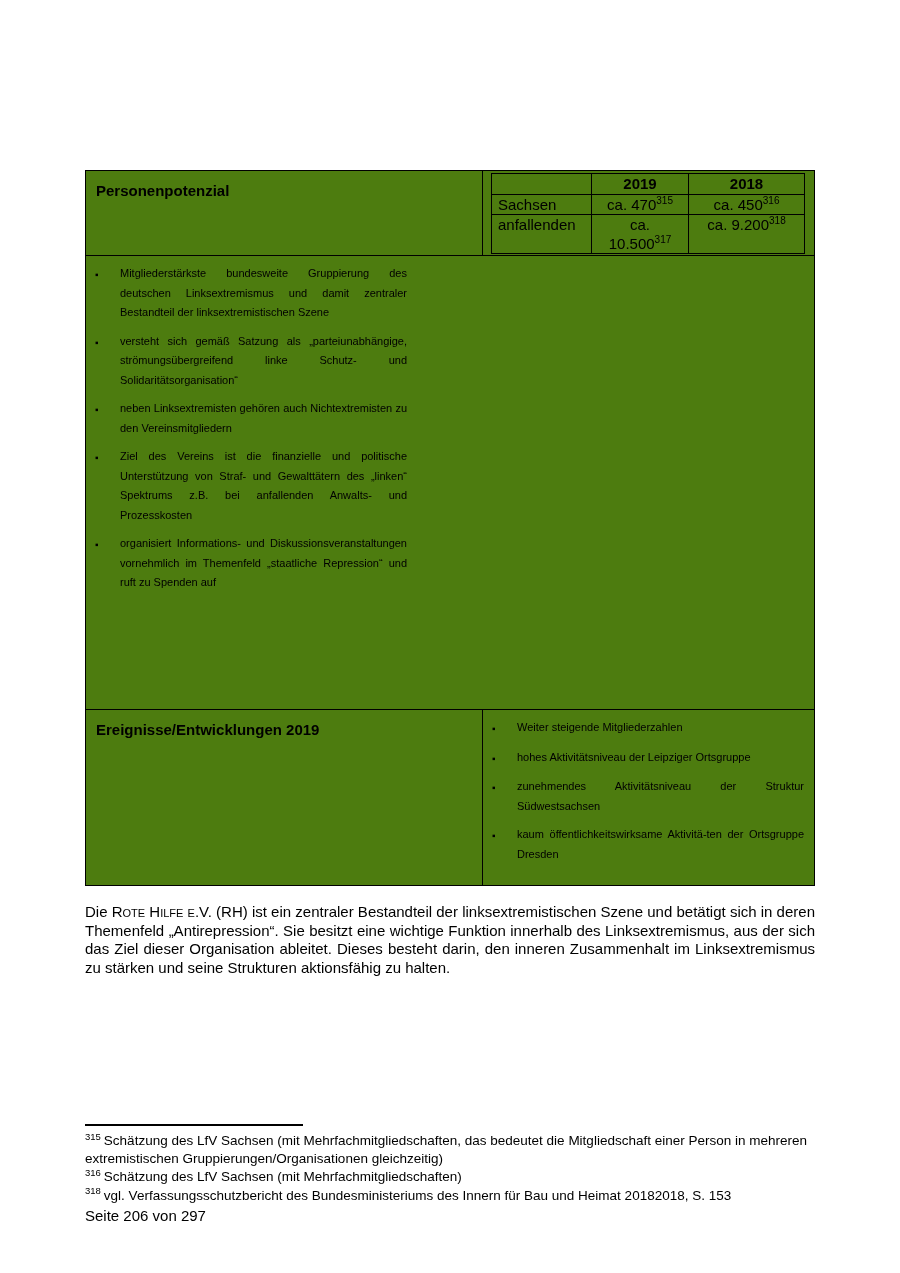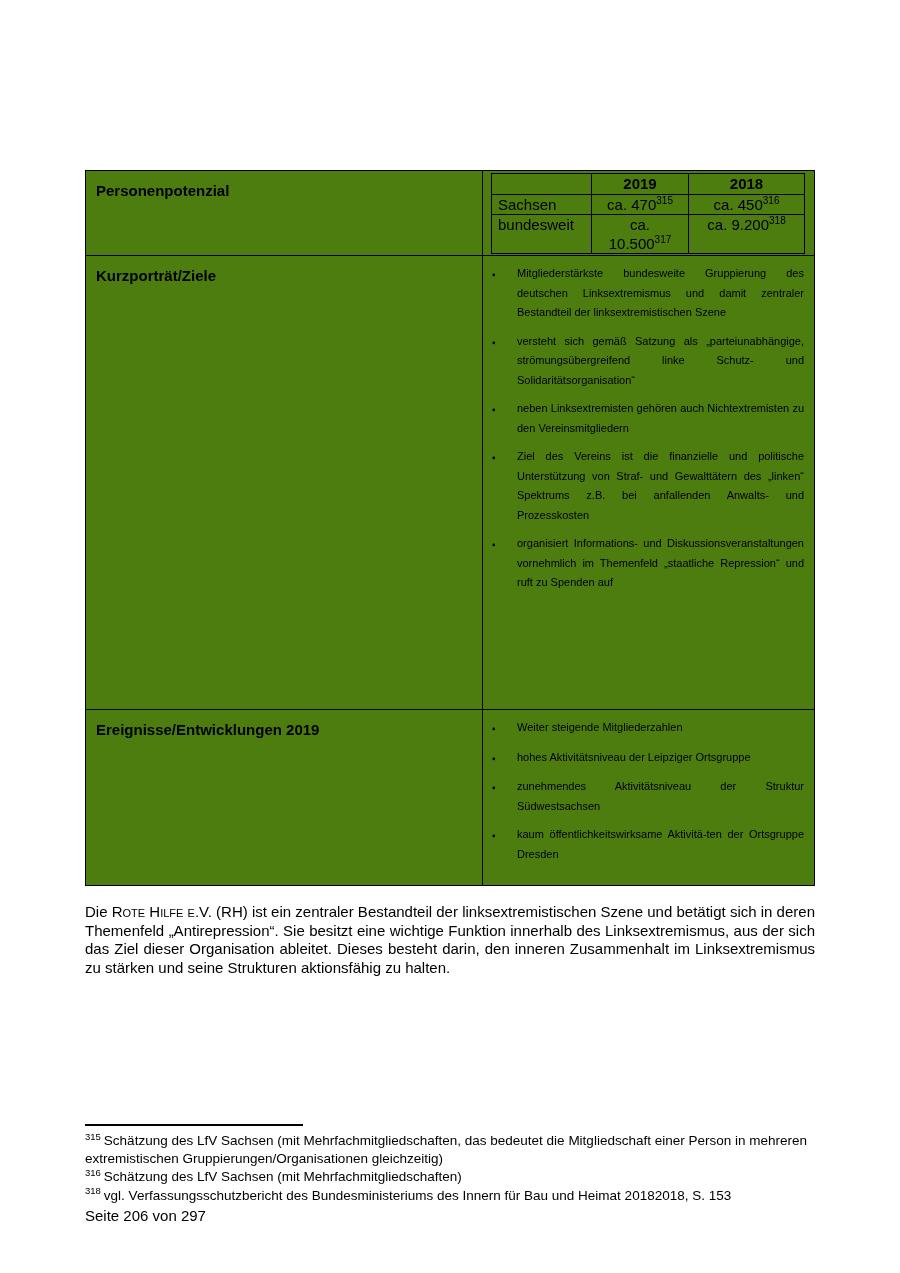--- a/index.html
+++ b/index.html
@@ -93,31 +93,30 @@
             <th class="c-2018">2018</th>
           </tr>
         </thead>
         <tbody>
           <tr class="r-sachsen">
             <td class="c-region">Sachsen</td>
             <td class="c-2019"><span>ca. 470</span><sup>315</sup></td>
             <td class="c-2018"><span>ca. 450</span><sup>316</sup></td>
           </tr>
           <tr class="r-bund">
-            <td class="c-region">bundesweit</td>
+            <td class="c-region">anfallenden</td>
             <td class="c-2019"><span>ca.</span><br><span>10.500</span><sup>317</sup></td>
             <td class="c-2018"><span>ca. 9.200</span><sup>318</sup></td>
           </tr>
         </tbody>
       </table>
     </div>
   </div>
 
   <div class="t-row row-kurz">
-    <div class="cell-label">Kurzporträt/Ziele</div>
     <div class="cell-content">
       <div class="bullet-item">
         <span class="bullet-glyph">▪</span>
         <div class="bullet-text">Mitgliederstärkste bundesweite Gruppierung des deutschen Linksextremismus und damit zentraler Bestandteil der linksextremistischen Szene</div>
       </div>
       <div class="bullet-item">
         <span class="bullet-glyph">▪</span>
         <div class="bullet-text">versteht sich gemäß Satzung als „parteiunabhängige, strömungsübergreifend linke Schutz- und Solidaritätsorganisation“</div>
       </div>
       <div class="bullet-item">

